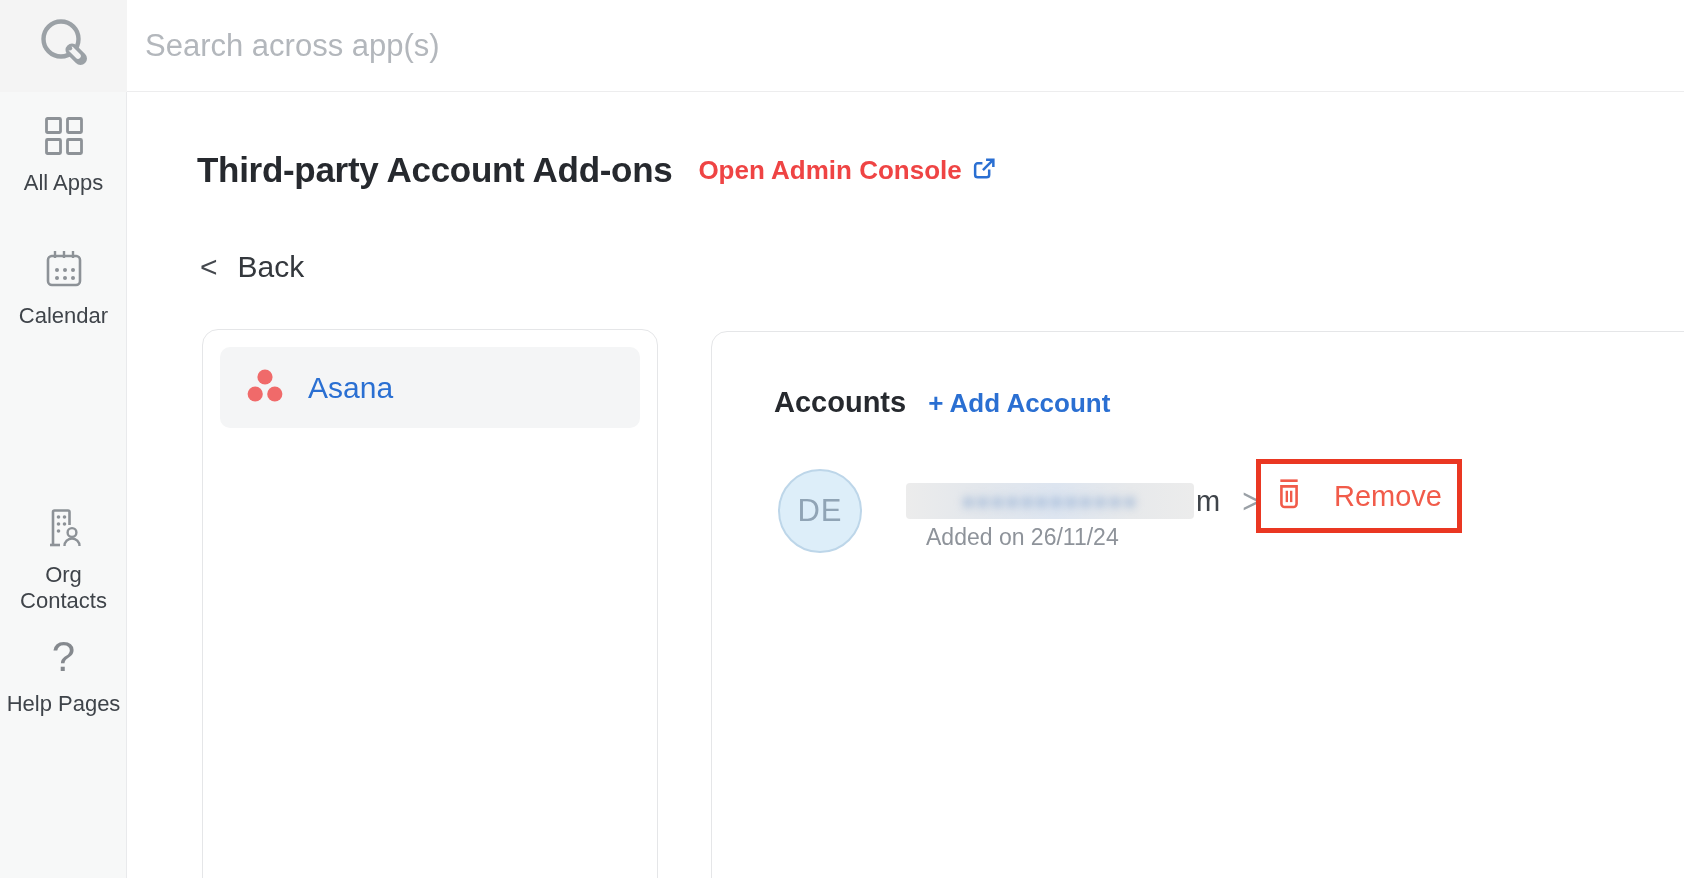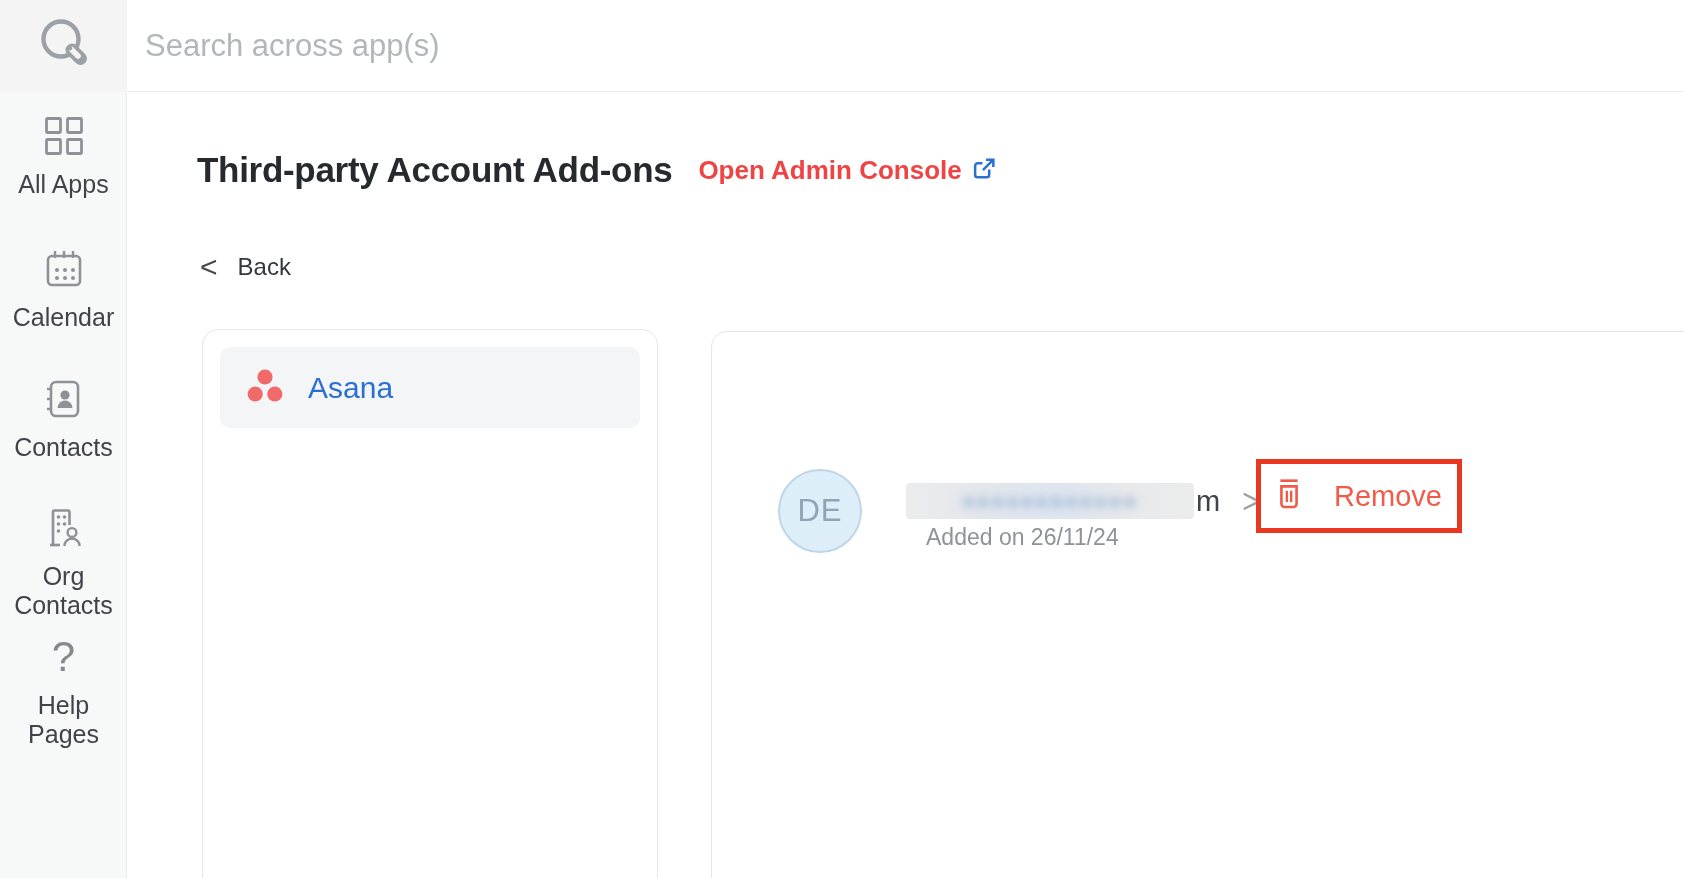--- a/index.html
+++ b/index.html
@@ -15,34 +15,34 @@
   .search-input { position:absolute; left:145px; top:0; width:1100px; height:91px;
     border:none; outline:none; background:transparent; font-size:31px;
     color:#4a4f55; font-family:"Liberation Sans", sans-serif; }
   .search-input::placeholder { color:#b3b7bc; opacity:1; }
 
   
   .sidebar { position:absolute; left:0; top:92px; width:127px; height:786px;
     background:#f7f8f8; border-right:1px solid #e9eaec; }
   .side-item { position:absolute; left:0; width:127px; text-align:center; cursor:pointer; }
   .side-item .ic { display:block; margin:0 auto; height:40px; }
-  .side-item .lbl { display:block; margin-top:14px; font-size:25px; color:#3f444a; }
+  .side-item .lbl { display:block; margin-top:14px; font-size:22px; color:#3f444a; }
   .help-glyph { font-size:42px; color:#85898e; line-height:40px; font-weight:400; }
 
   
   .title-row { position:absolute; left:197px; top:150px; display:flex; align-items:center; }
   .page-title { font-size:35px; font-weight:700; color:#26292e; letter-spacing:-0.3px; }
   .admin-link { margin-left:26px; display:flex; align-items:center; cursor:pointer; }
   .admin-link .txt { font-size:26px; font-weight:700; color:#ef4444; }
   .admin-link svg { margin-left:10px; }
 
   .back-row { position:absolute; left:200px; top:250px; display:flex;
     align-items:center; gap:20px; cursor:pointer; }
   .back-chevron { font-size:30px; color:#44484e; }
-  .back-label { font-size:24px; color:#34383d; }
+  .back-label { font-size:30px; color:#34383d; }
 
   
   .left-card { position:absolute; left:202px; top:329px; width:456px; height:600px;
     background:#fff; border:1px solid #e5e6e8; border-radius:16px; padding:17px; }
   .app-row { height:81px; display:flex; align-items:center; padding-left:26px;
     gap:24px; border-radius:10px; cursor:pointer; }
   .app-row.selected { background:#f4f5f6; }
   .app-name { font-size:30px; color:#34383d; }
   .app-row.selected .app-name { color:#2a6fd2; }
 
@@ -123,33 +123,20 @@
               <circle cx="29" cy="21" r="2"></circle>
             <circle cx="13" cy="29" r="2"></circle>
               <circle cx="21" cy="29" r="2"></circle>
               <circle cx="29" cy="29" r="2"></circle>
           </g>
         </svg>
       </span>
       <span class="lbl">Calendar</span>
     </div>
 
-    <div class="side-item" style="top:287px">
-      <span class="ic">
-        <svg width="40" height="40" viewBox="0 0 40 40" class="ico-gray">
-          <rect x="7" y="3" width="27" height="34" rx="5" stroke-width="2.6"></rect>
-          <line x1="3" y1="10" x2="8" y2="10" stroke-width="2.4"></line>
-          <line x1="3" y1="20" x2="8" y2="20" stroke-width="2.4"></line>
-          <line x1="3" y1="30" x2="8" y2="30" stroke-width="2.4"></line>
-          <circle cx="21" cy="16" r="4.6" fill="#8d9297" stroke="none"></circle>
-          <path d="M13.5 29 a7.5 7.5 0 0 1 15 0 Z" fill="#8d9297" stroke="none"></path>
-        </svg>
-      </span>
-      <span class="lbl">Contacts</span>
-    </div>
 
     <div class="side-item" style="top:416px">
       <span class="ic">
         <svg width="40" height="40" viewBox="0 0 40 40" class="ico-gray">
           <path d="M9 37 V4 a1.5 1.5 0 0 1 1.5-1.5 H24 a1.5 1.5 0 0 1 1.5 1.5 V17" stroke-width="2.6"></path>
           <line x1="6" y1="37" x2="16" y2="37" stroke-width="2.6"></line>
           <g fill="#8d9297" stroke="none">
             <circle cx="14.5" cy="9" r="1.8"></circle>
               <circle cx="20.5" cy="9" r="1.8"></circle>
             <circle cx="14.5" cy="16" r="1.8"></circle>
@@ -196,20 +183,24 @@
           <circle cx="9.2" cy="26" r="7.6" fill="#f06a6a"></circle>
           <circle cx="28.8" cy="26" r="7.6" fill="#f06a6a"></circle>
         </svg>
       </span>
       <span class="app-name">Asana</span>
     </div>
   </div>
 
   <div class="right-card">
 
+    <div class="accounts-head">
+      <span class="accounts-title">Accounts</span>
+      <span class="add-account">+ Add Account</span>
+    </div>
 
     <div class="avatar">DE</div>
 
     <div class="email-line">
       <span class="blur-strip">
         <span>●●●●●●●●●●●●</span>
       </span>
       <span class="email-suffix">m</span>
       <span class="row-chevron">&gt;</span>
     </div>

